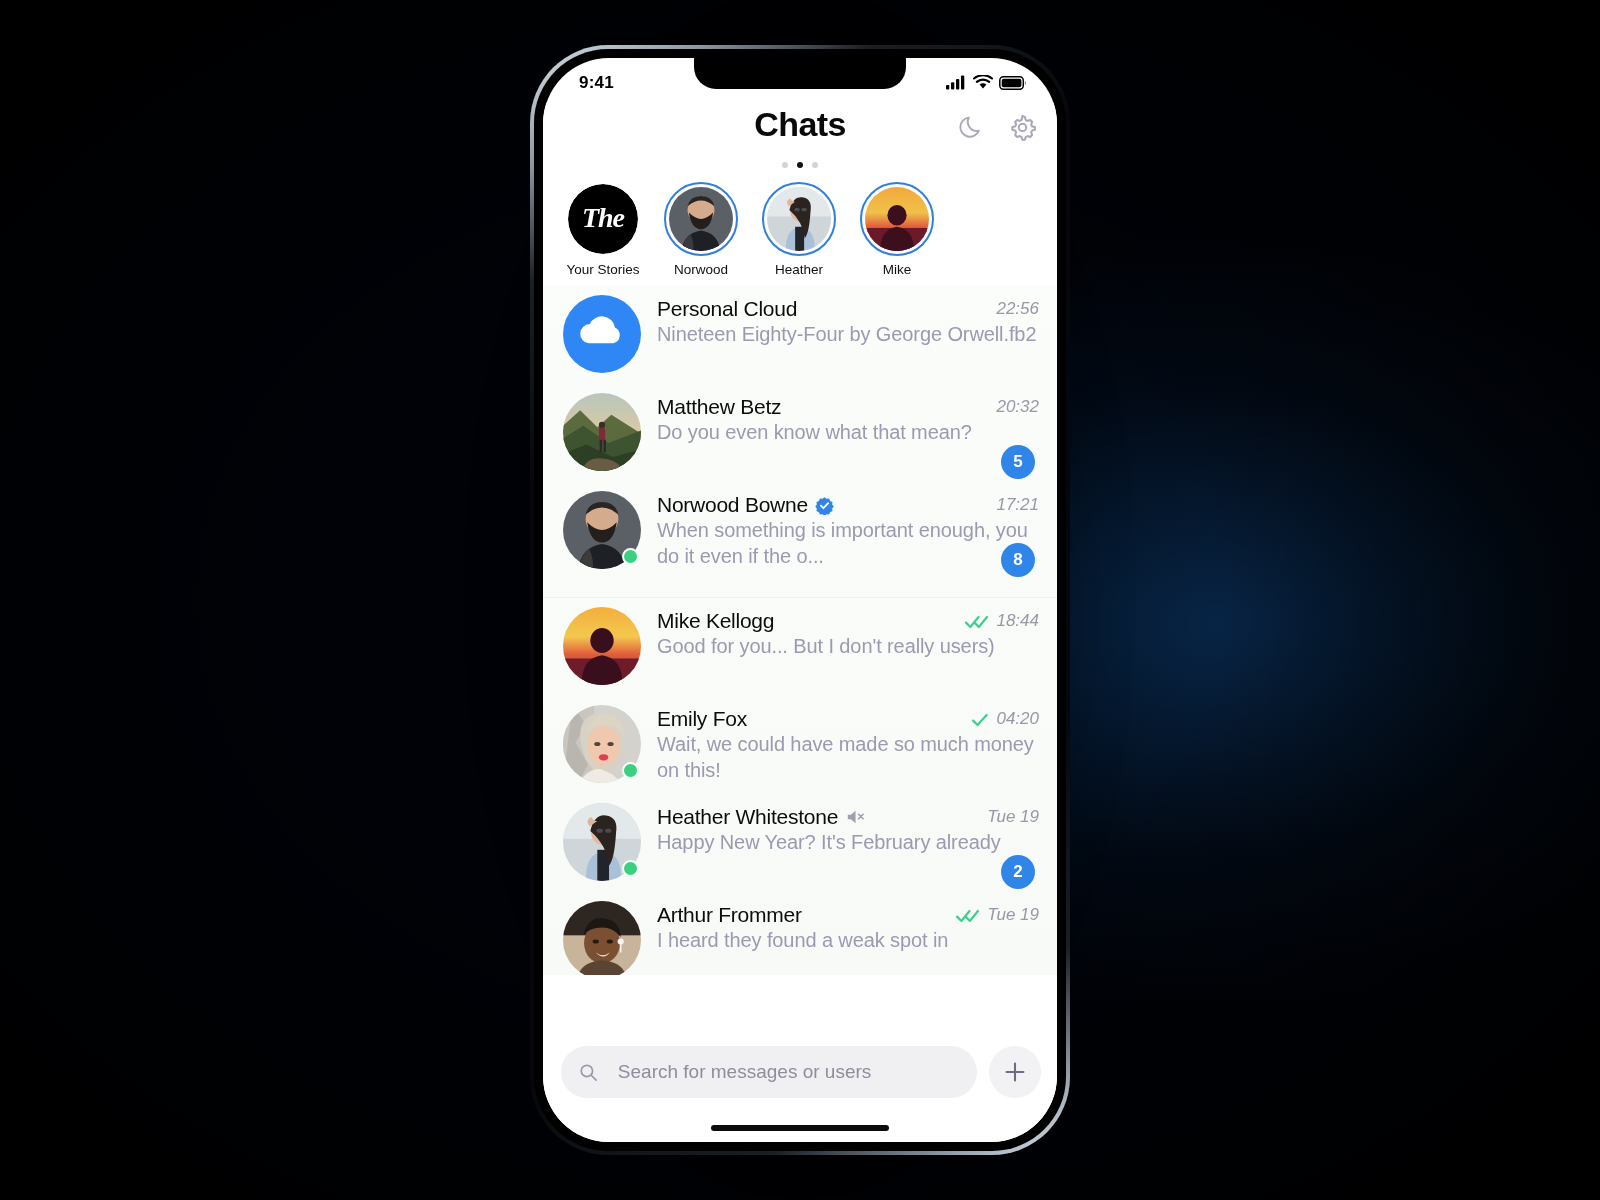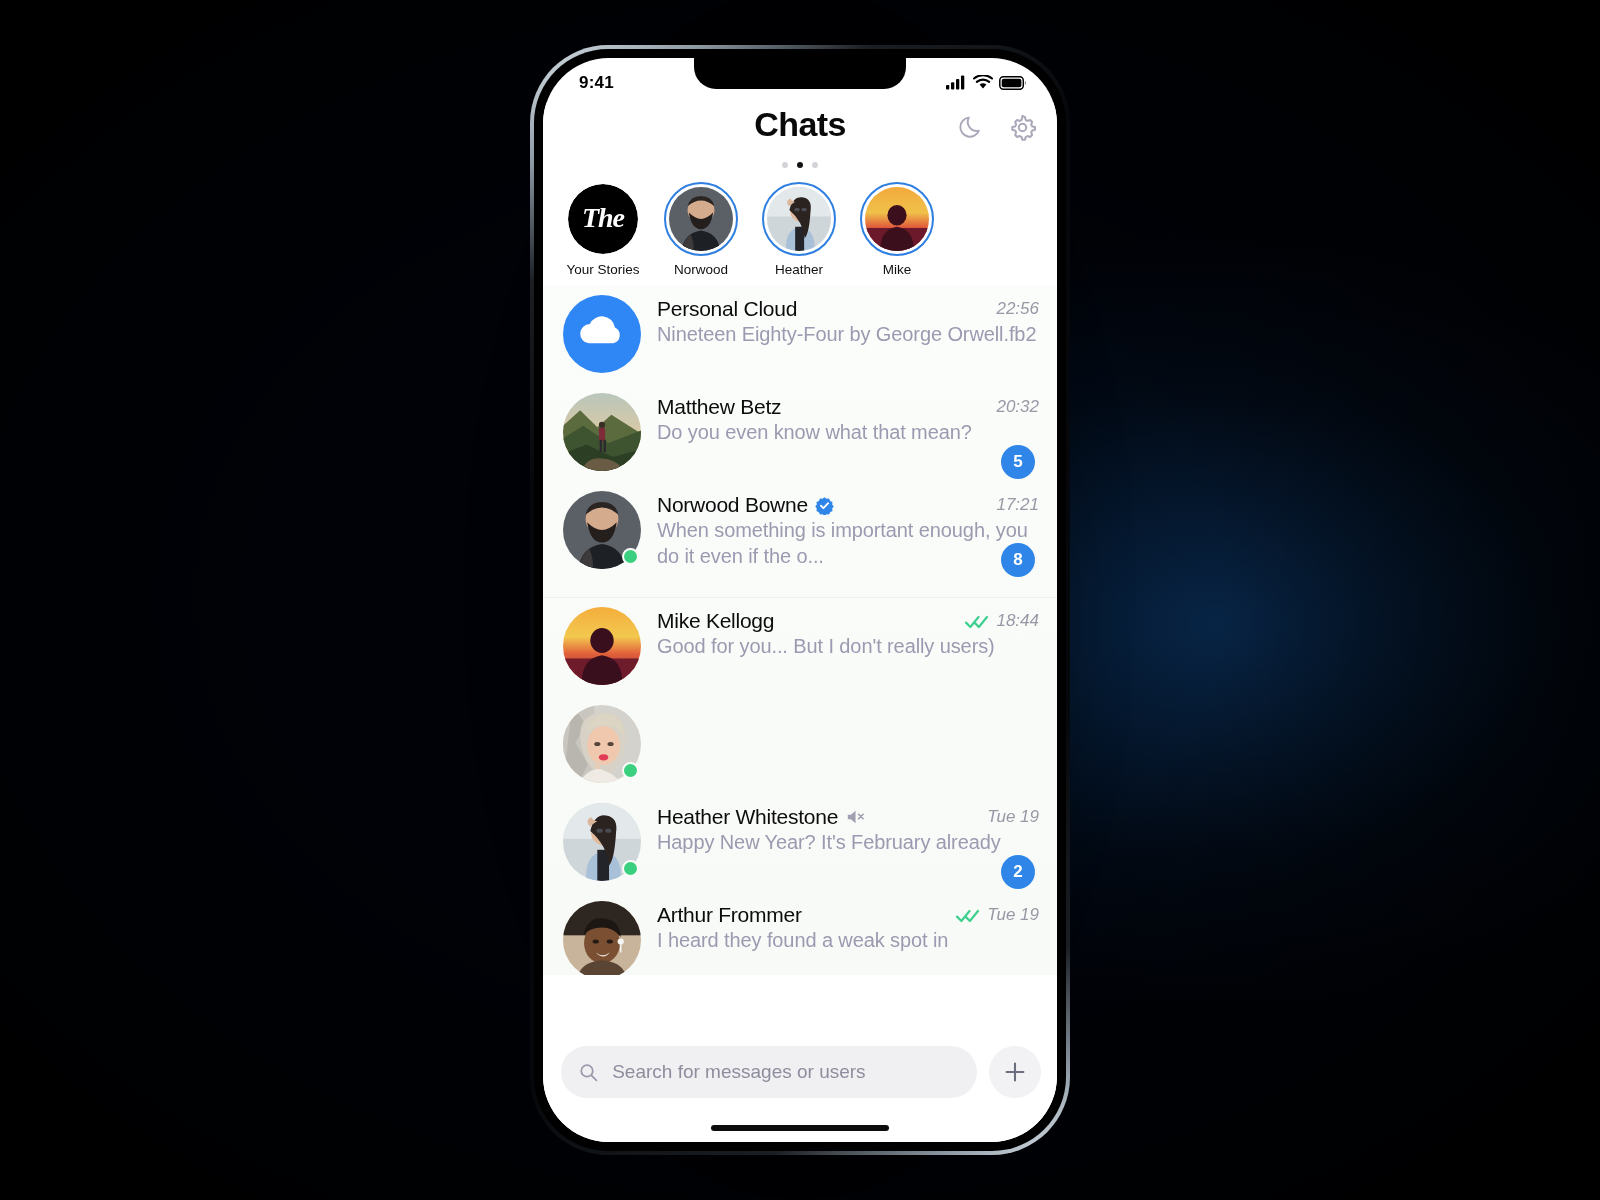--- a/index.html
+++ b/index.html
@@ -210,21 +210,21 @@
     z-index: 30;
   }
   .bottombar::before {
     content: ""; position: absolute; left: 0; right: 0; top: -22px; height: 24px;
     background: linear-gradient(180deg, rgba(255,255,255,0) 0%, rgba(255,255,255,.92) 70%, #fff 100%);
     pointer-events: none;
   }
   .searchbar {
     flex: 1 1 auto; height: 52px;
     background: #f0f0f2; border-radius: 26px;
-    display: flex; align-items: center; gap: 14px;
+    display: flex; align-items: center; gap: 20px;
     padding: 0 18px;
   }
   .search-input {
     border: none; outline: none; background: transparent;
     font-size: 19px; color: #8d8d9e;
     font-family: "Liberation Sans", sans-serif;
     width: 100%;
   }
   .search-input::placeholder { color: #8d8d9e; }
   .plus-btn {
@@ -512,20 +512,32 @@
                   <path d="M30 36 q8-26 26-24 q22 2 22 28 q-6-14 -22-14 q-18 0 -26 10Z" fill="#ddd5c4"></path>
                   <ellipse cx="44" cy="50" rx="4" ry="2.6" fill="#54453c"></ellipse>
                   <ellipse cx="61" cy="50" rx="4" ry="2.6" fill="#54453c"></ellipse>
                   <ellipse cx="52" cy="67" rx="6" ry="4" fill="#e23b55"></ellipse>
                   <path d="M40 72 q5 14 -4 28 h14 q-4-16 -2-28Z" fill="#e8cdb6"></path>
                   <path d="M26 92 q14-14 26-8 q14 4 22 16 v12 h-52Z" fill="#efeae3"></path>
                 </svg>
               </div>
               <div class="online-dot"></div>
             </div>
+            <div class="chat-body">
+              <div class="chat-top">
+                <span class="chat-name">Emily Fox</span>
+                <span class="chat-meta">
+                  <svg width="18" height="15" viewBox="0 0 18 15">
+                    <path d="M2 8.6 l4.6 4.4 9-10" stroke="#3fcf8e" stroke-width="2.2" fill="none" stroke-linecap="round" stroke-linejoin="round"></path>
+                  </svg>
+                  <span class="chat-time">04:20</span>
+                </span>
+              </div>
+              <div class="chat-msg">Wait, we could have made so much money on this!</div>
+            </div>
           </div>
 
           <div class="chat-row">
             <div class="avatar-wrap">
               <div class="avatar">
                 <svg class="art" viewBox="0 0 100 100" preserveAspectRatio="xMidYMid slice">
                   <rect width="100" height="100" fill="#cfd6da"></rect>
                   <rect width="100" height="46" fill="#e3e8ea"></rect>
                   <path d="M30 100 q-3-34 22-38 q25 4 22 38Z" fill="#a8c0d8"></path>
                   <rect x="44" y="60" width="15" height="40" fill="#22242a"></rect>

